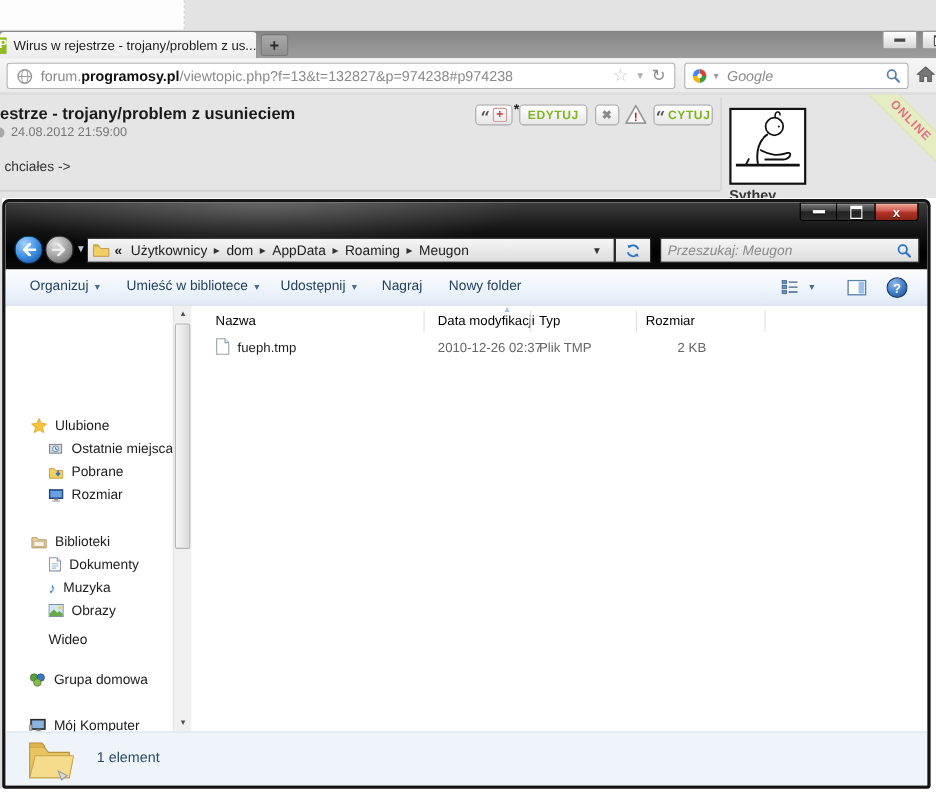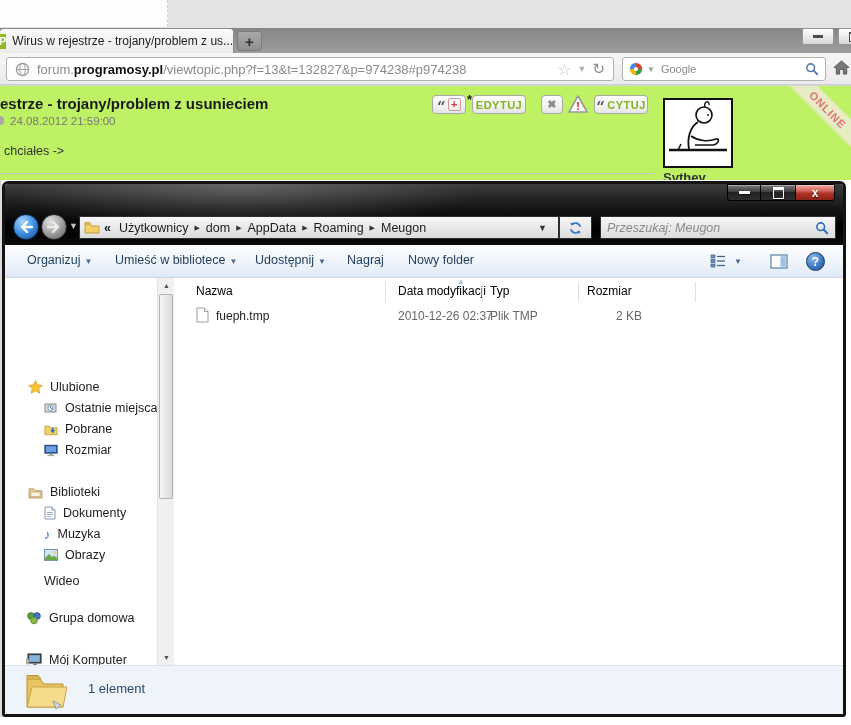--- a/index.html
+++ b/index.html
@@ -27,24 +27,24 @@
   .ff-navbar{left:0;top:53px;width:851px;height:32px;background:linear-gradient(#f5f5f5,#ebebeb);
              border-bottom:1px solid #cfcfcf;box-sizing:border-box;}
   .ff-urlbar{left:6px;top:57px;width:608px;height:24px;background:#fff;border:1px solid #b2b2b2;border-radius:3px;
              box-sizing:border-box;display:flex;align-items:center;font-size:13px;}
   .url-prefix,.url-path{color:#8a8a8a;}
   .url-domain{color:#111;font-weight:bold;}
   .url-path{overflow:hidden;white-space:nowrap;flex:1;}
   .ff-url-icons{display:flex;align-items:center;gap:6px;padding-right:8px;color:#9a9a9a;}
   .ff-search{left:622px;top:57px;width:204px;height:24px;background:#fff;border:1px solid #b2b2b2;border-radius:3px;
              box-sizing:border-box;display:flex;align-items:center;padding:0 6px;}
-  .ff-search-text{font-size:11px;color:#8a8a8a;flex:1;margin-left:6px;}
+  .ff-search-text{font-size:13px;font-style:italic;color:#8a8a8a;flex:1;margin-left:6px;}
 
   
-  .forum{left:0;top:85px;width:851px;height:95px;background:#bef264;border-top:1px solid #d6d6d6;
+  .forum{left:0;top:85px;width:851px;height:95px;background:#e5e5e5;border-top:1px solid #d6d6d6;
          box-sizing:border-box;overflow:hidden;}
   .forum-title{left:0;top:9px;font-size:15px;font-weight:bold;color:#1a1a1a;white-space:nowrap;}
   .forum-date{left:10px;top:29px;font-size:11.5px;color:#777;}
   .forum-date-frag{left:0;top:30px;width:4px;height:9px;background:#a8a8a8;border-radius:0 4px 4px 0;}
   .forum-body{left:4px;top:58px;font-size:12.5px;color:#333;}
   .forum-hdiv{left:0;top:87px;width:655px;height:1px;background:#c9c9c9;}
   .forum-vdiv{left:655px;top:3px;width:1px;height:84px;background:#cfcfcf;}
   .fbtn{top:9px;height:19px;background:linear-gradient(#ffffff,#e7e7e7);border:1px solid #a9a9a9;border-radius:4px;
         box-sizing:border-box;display:flex;align-items:center;justify-content:center;gap:2px;
         font-size:11px;font-weight:bold;letter-spacing:.5px;color:#7fb41c;}
@@ -175,21 +175,21 @@
   <div class="abs forum-title">estrze - trojany/problem z usunieciem</div>
   <div class="abs forum-date-frag"></div>
   <div class="abs forum-date">24.08.2012 21:59:00</div>
   <div class="abs forum-body">chciałes -&gt;</div>
 
   <div class="abs fbtn" style="left:432px;width:34px;">
     <span class="quote-glyph">“</span>
     <span class="plus-box">+</span>
   </div>
   <span class="abs" style="left:467px;top:6px;font-size:13px;font-weight:bold;color:#222;">*</span>
-  <div class="abs fbtn" style="left:472px;width:54px;">
+  <div class="abs fbtn" style="left:472px;width:62px;">
     <span>EDYTUJ</span>
   </div>
   <div class="abs fbtn" style="left:541px;width:22px;">
     <span class="fbtn-x">✖</span>
   </div>
   <svg class="abs" style="left:567px;top:8px;" width="22" height="20" viewBox="0 0 22 20">
     <path d="M11 2 L20 18 L2 18 Z" fill="#fcfcfc" stroke="#9a9a9a" stroke-width="1.6" stroke-linejoin="round"></path>
     <text x="11" y="16" text-anchor="middle" font-size="11" font-weight="bold" fill="#cc2222" font-family="Liberation Sans,sans-serif">!</text>
   </svg>
   <div class="abs fbtn" style="left:594px;width:54px;">

